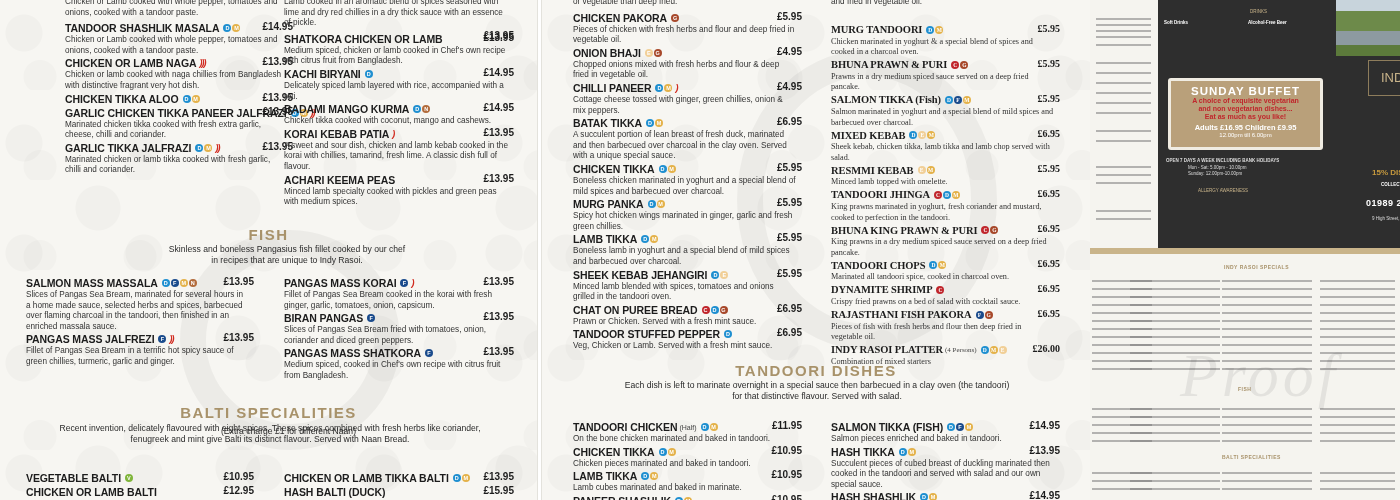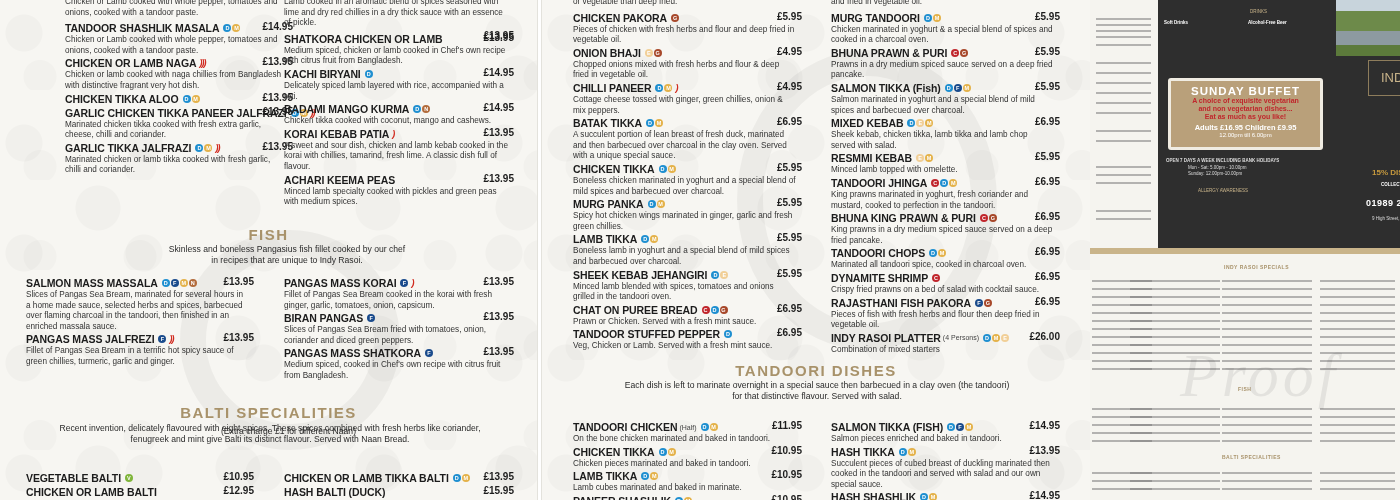--- a/index.html
+++ b/index.html
@@ -399,21 +399,21 @@
               <span class="badge b-D">D</span>
             </span>
             <span class="item-price">£6.95</span>
           </div>
           <div class="item-desc">Veg, Chicken or Lamb. Served with a fresh mint sauce.</div>
         </div>
       </div>
   </div>
   <div class="col" style="left:289px;top:0;width:229px;">
     <div class="item-desc" style="margin-top:-3px;">and fried in vegetable oil.</div>
-    <div id="st2" style="margin-top: 3px;">
+    <div id="st2" style="margin-top: 15px; font-family: Liberation Serif, serif;">
         <div class="item">
           <div class="item-head">
             <span class="item-name">MURG TANDOORI</span>
             <span class="badges">
               <span class="badge b-D">D</span>
               <span class="badge b-M">M</span>
             </span>
             <span class="item-price">£5.95</span>
           </div>
           <div class="item-desc">Chicken marinated in yoghurt &amp; a special blend of spices and cooked in a charcoal oven.</div>

